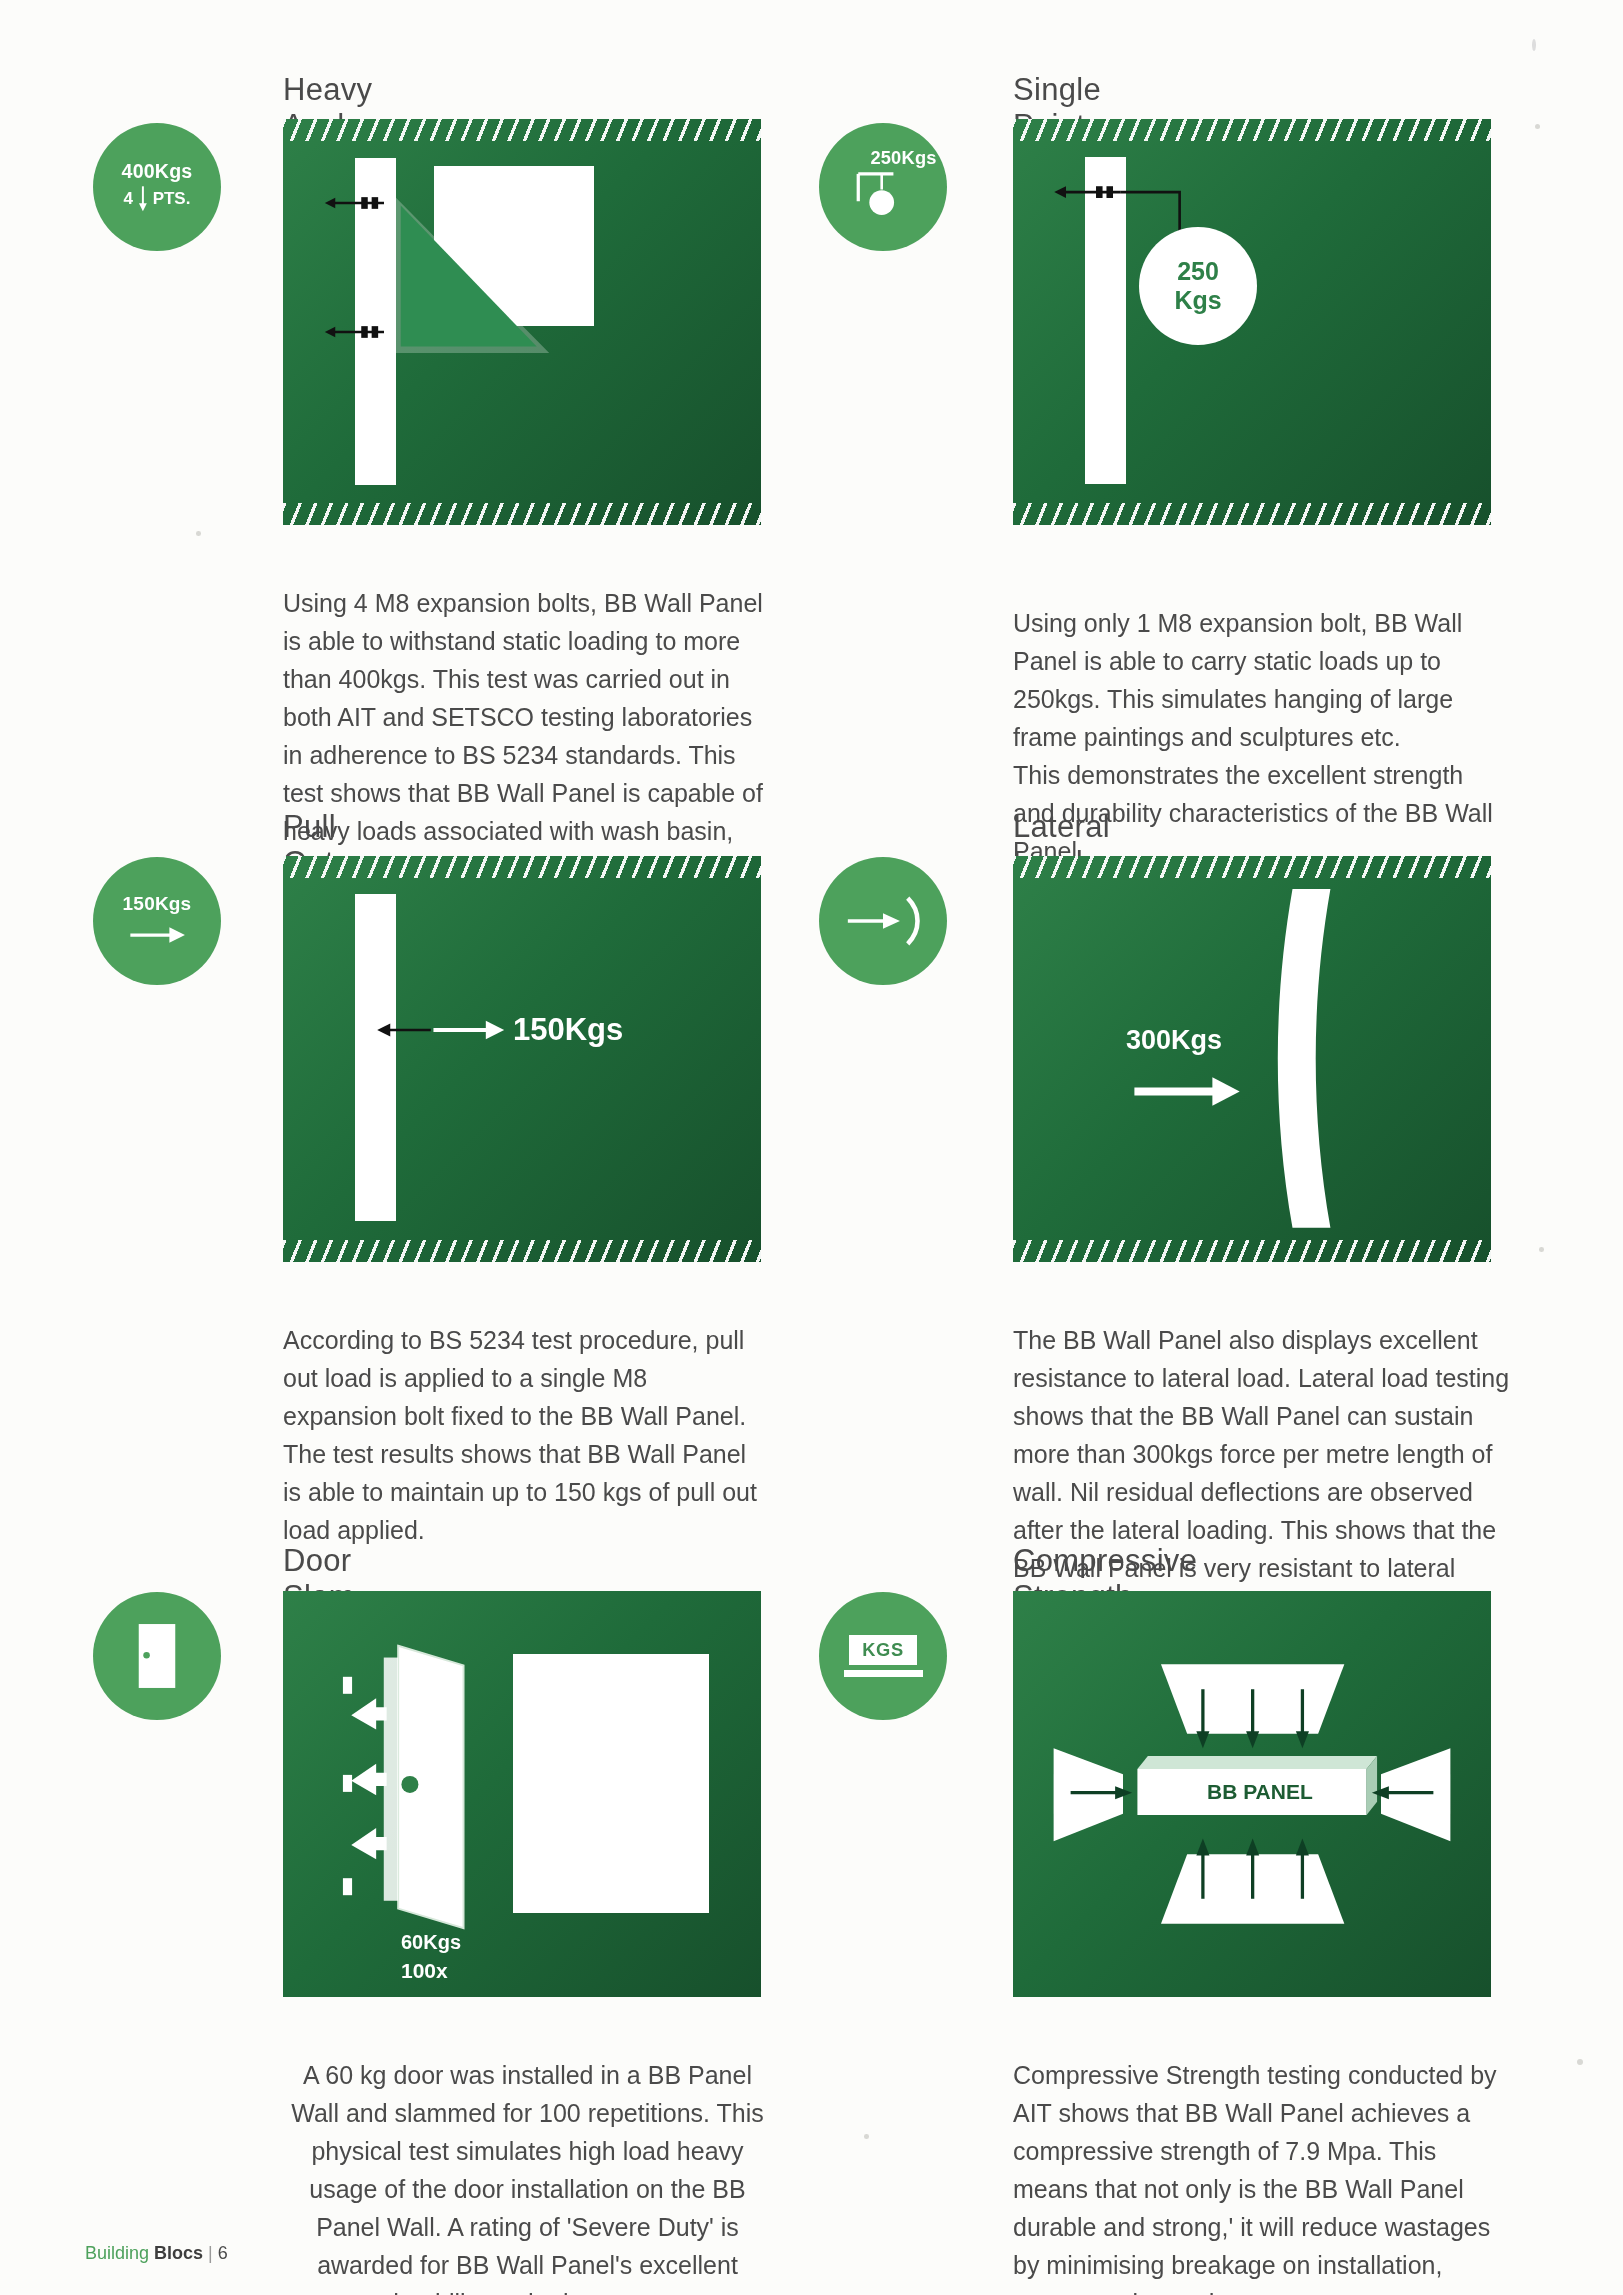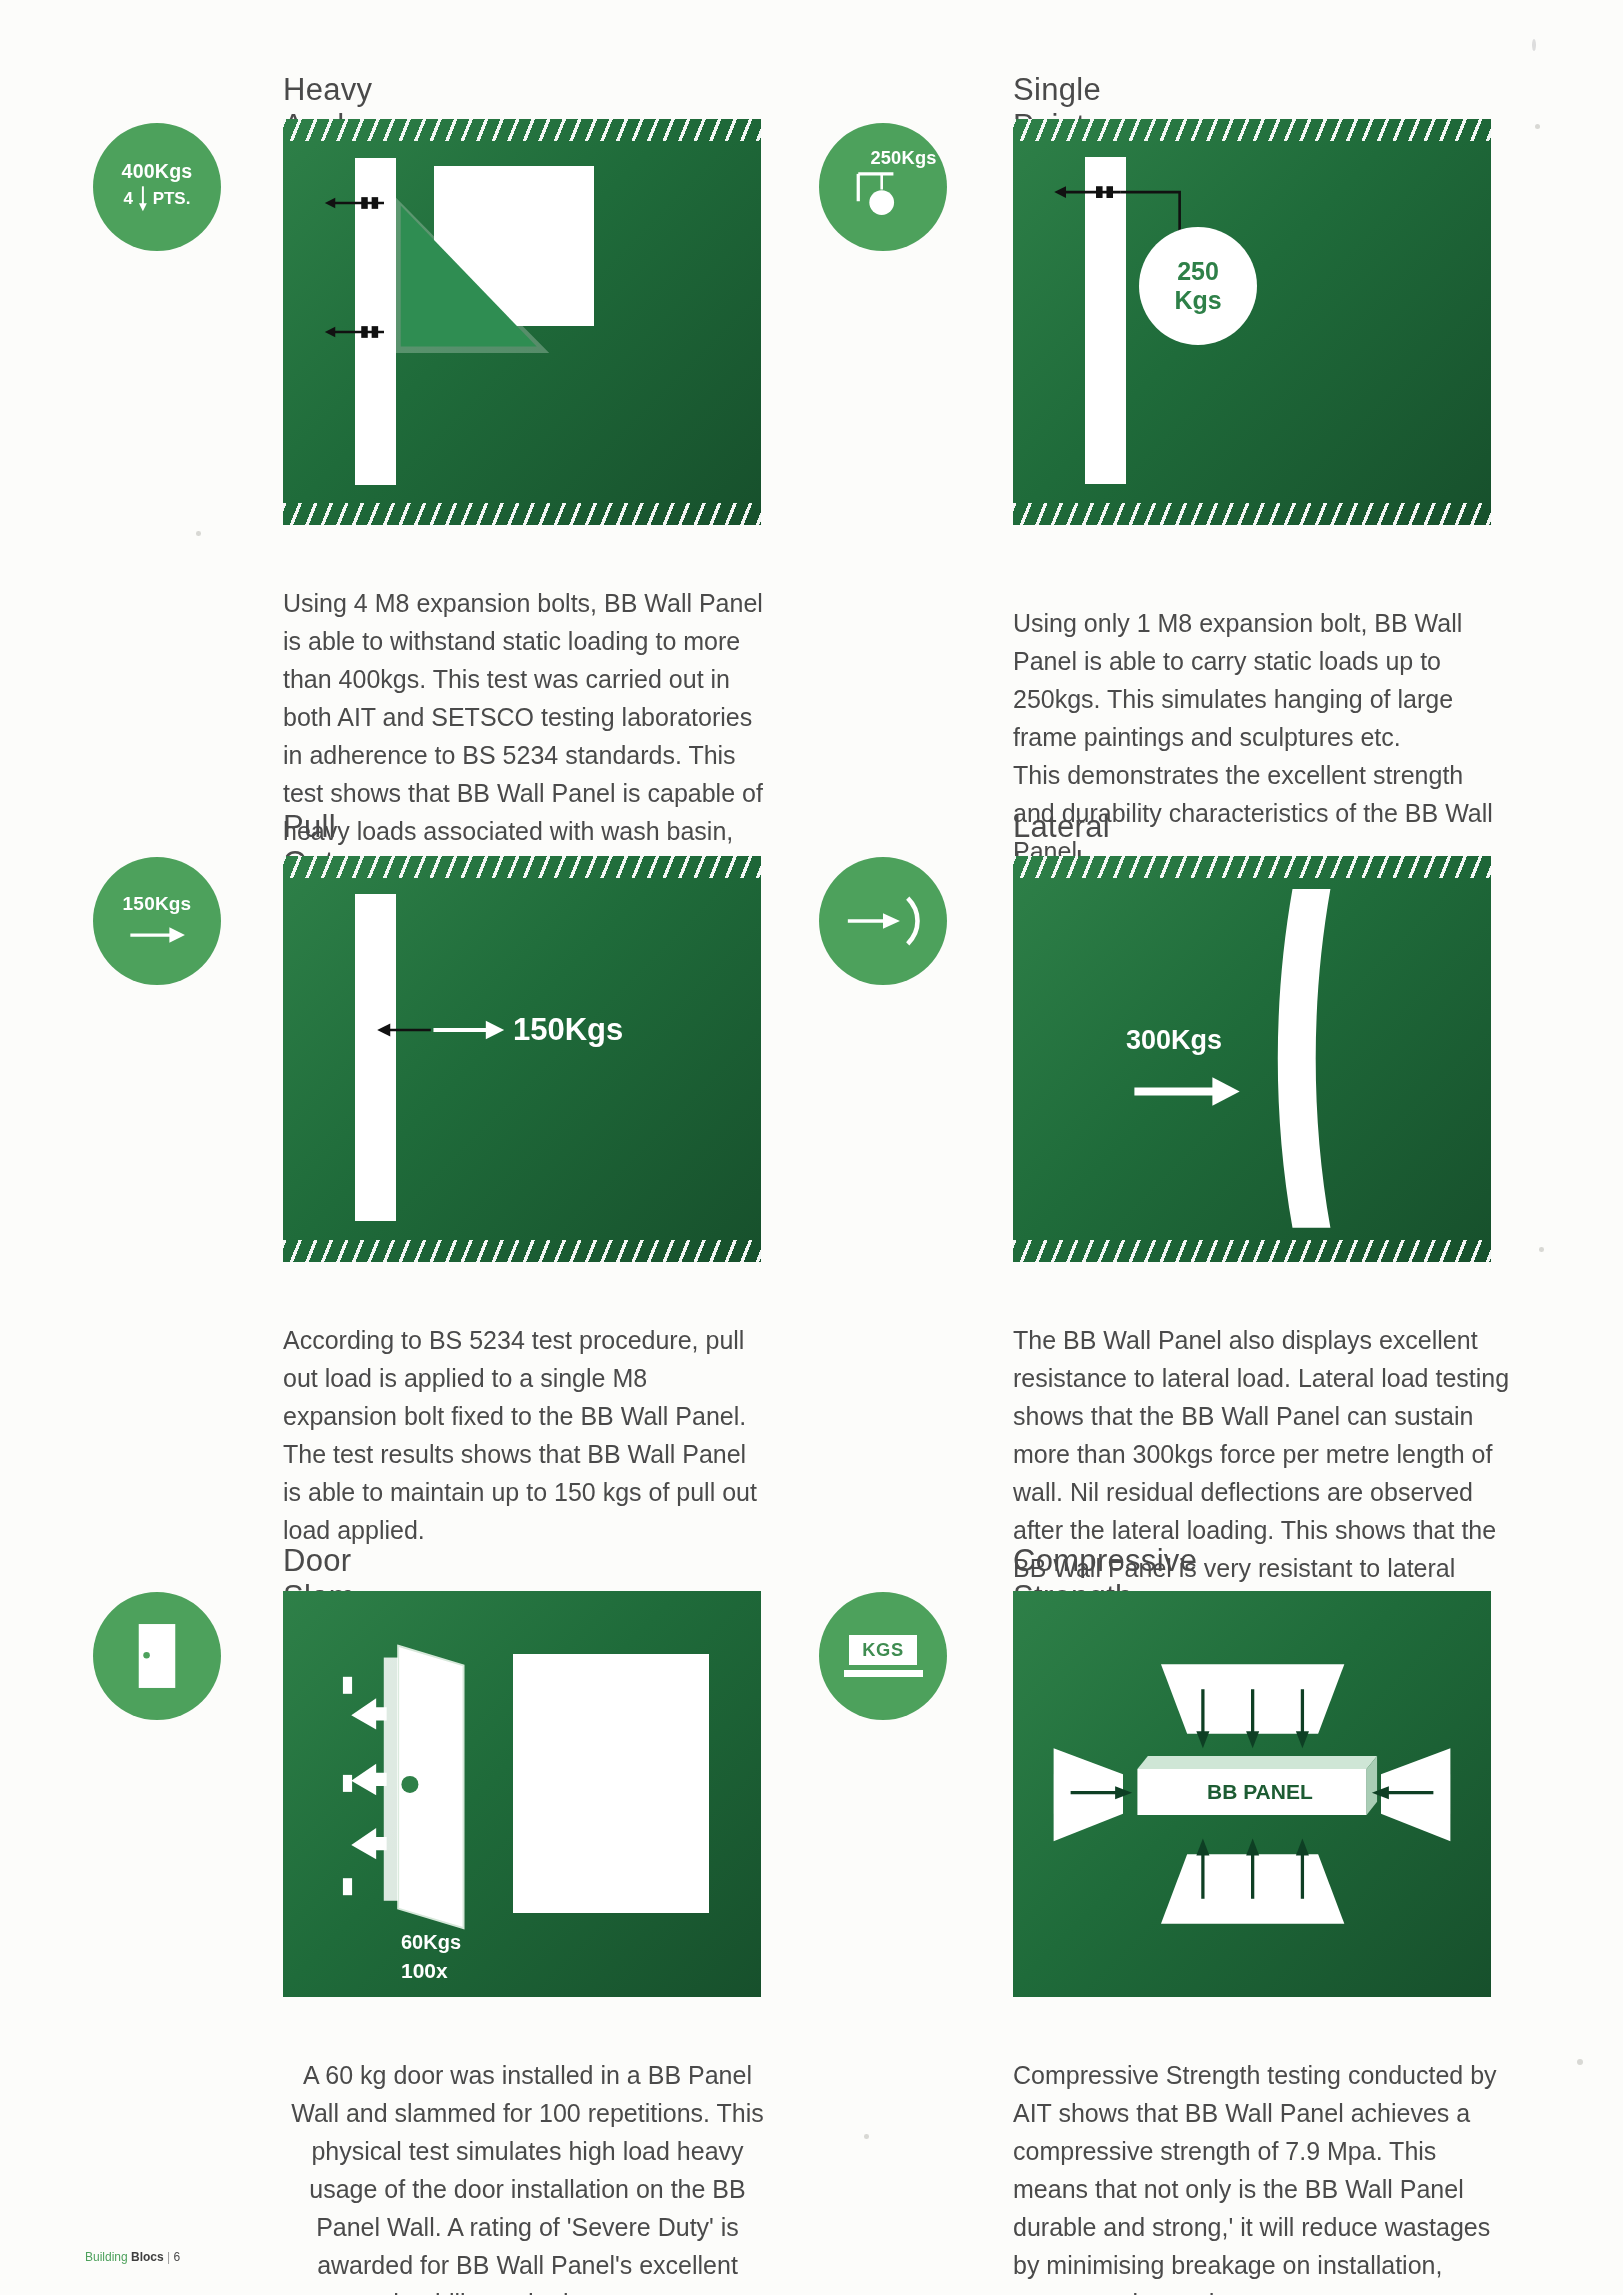--- a/index.html
+++ b/index.html
@@ -90,21 +90,21 @@
   }
   .label-white {
     position: absolute;
     color: #ffffff;
     font-weight: bold;
   }
   .footer {
     position: absolute;
     left: 85px;
     bottom: 31px;
-    font-size: 12px;
+    font-size: 18px;
     color: #4da15c;
   }
   .footer b { color: #3e3e3e; }
   .footer .sep { color: #9a9a9a; }
   .footer .pg { color: #4a4a4a; }
 
   
   .speck {
     position: absolute;
     background: #d8d8d4;

